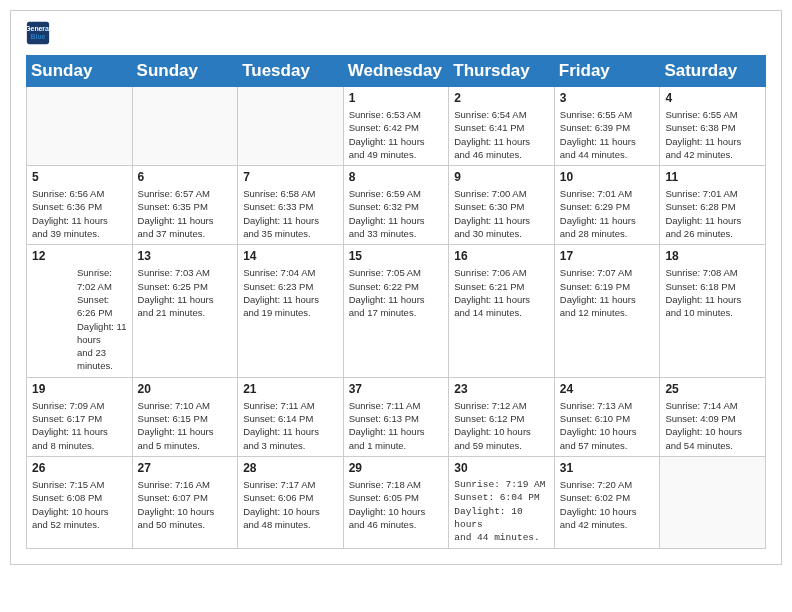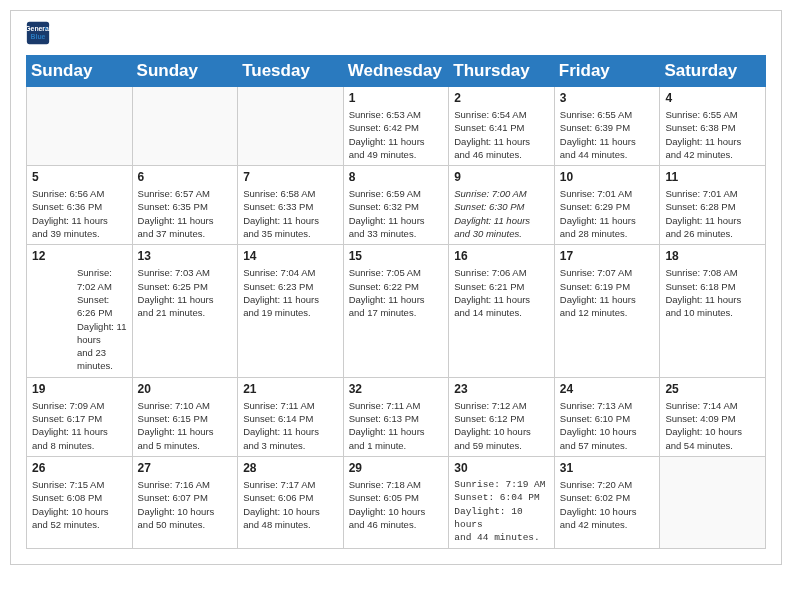--- a/index.html
+++ b/index.html
@@ -182,21 +182,21 @@
           </td>
           <td>
             <span class="day-num">8</span>
             <div class="day-info" style="white-space: pre-line;">Sunrise: 6:59 AM
 Sunset: 6:32 PM
 Daylight: 11 hours
 and 33 minutes.</div>
           </td>
           <td>
             <span class="day-num">9</span>
-            <div class="day-info" style="white-space: pre-line; font-style: italic;">Sunrise: 7:00 AM
+            <div class="day-info" style="white-space: pre-line;">Sunrise: 7:00 AM
 Sunset: 6:30 PM
 Daylight: 11 hours
 and 30 minutes.</div>
           </td>
           <td>
             <span class="day-num">10</span>
             <div class="day-info" style="white-space: pre-line;">Sunrise: 7:01 AM
 Sunset: 6:29 PM
 Daylight: 11 hours
 and 28 minutes.</div>
@@ -276,21 +276,21 @@
 and 5 minutes.</div>
           </td>
           <td>
             <span class="day-num">21</span>
             <div class="day-info" style="white-space: pre-line;">Sunrise: 7:11 AM
 Sunset: 6:14 PM
 Daylight: 11 hours
 and 3 minutes.</div>
           </td>
           <td>
-            <span class="day-num">32</span>
+            <span class="day-num">37</span>
             <div class="day-info" style="white-space: pre-line;">Sunrise: 7:11 AM
 Sunset: 6:13 PM
 Daylight: 11 hours
 and 1 minute.</div>
           </td>
           <td>
             <span class="day-num">23</span>
             <div class="day-info" style="white-space: pre-line;">Sunrise: 7:12 AM
 Sunset: 6:12 PM
 Daylight: 10 hours

